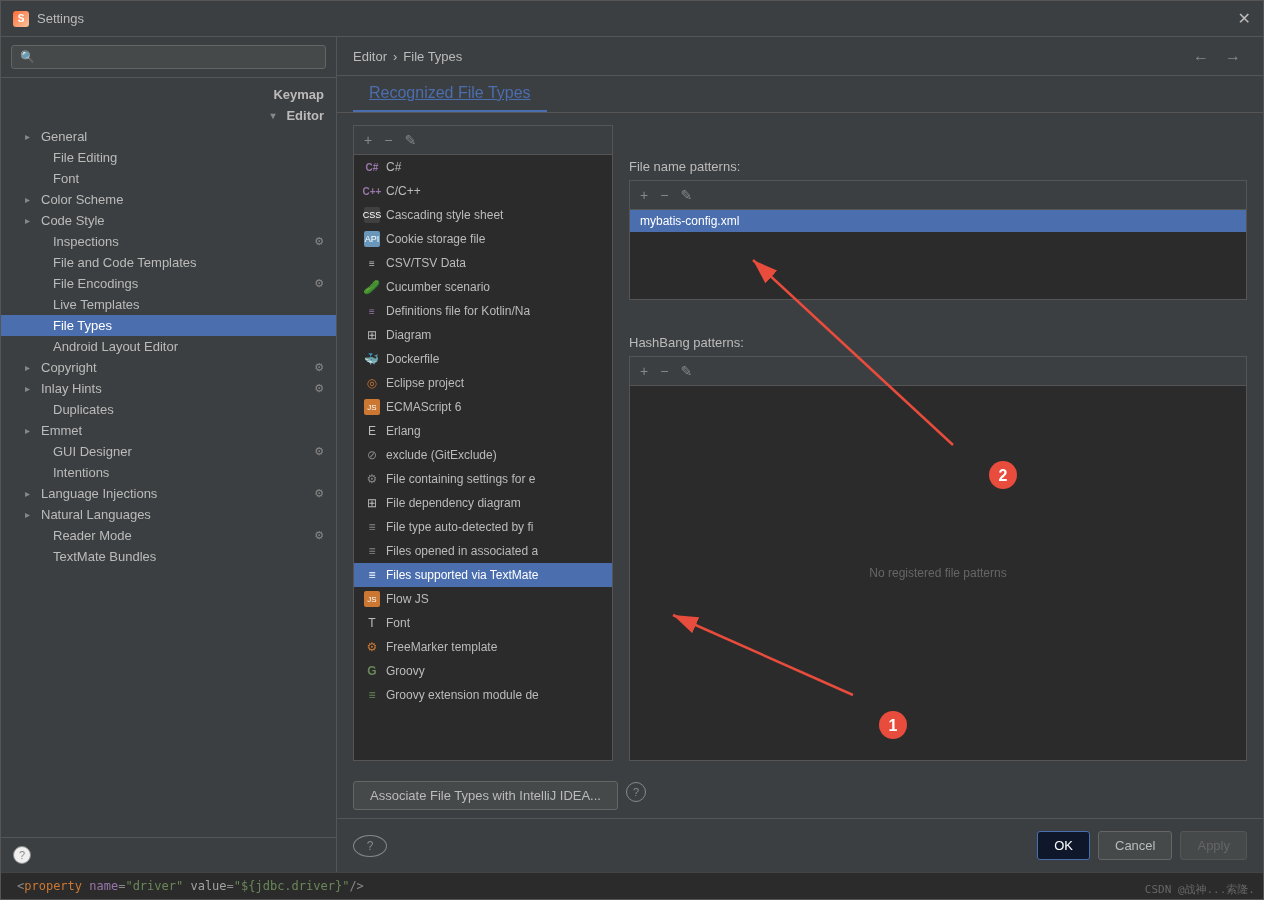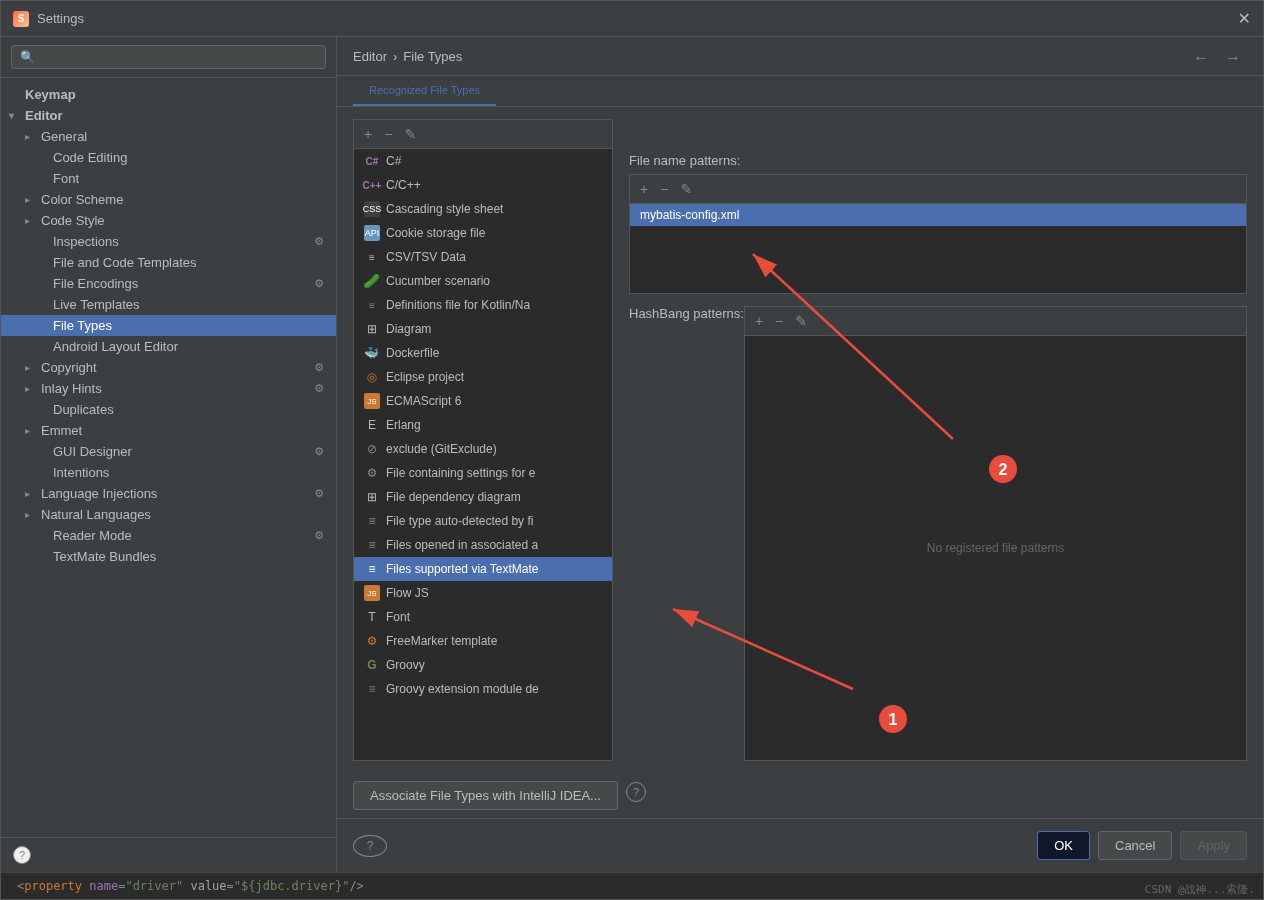--- a/index.html
+++ b/index.html
@@ -15,37 +15,37 @@
 
     .content-area { display: flex; flex: 1; overflow: hidden; }
 
     
     .sidebar { width: 336px; background: #3c3f41; border-right: 1px solid #555; display: flex; flex-direction: column; overflow: hidden; }
     .search-box { padding: 8px 10px; border-bottom: 1px solid #555; }
     .search-input { width: 100%; background: #45494a; border: 1px solid #646464; border-radius: 3px; padding: 4px 8px; color: #bbbbbb; font-size: 12px; outline: none; }
     .sidebar-tree { flex: 1; overflow-y: auto; padding: 6px 0; }
     .tree-item { padding: 3px 12px; cursor: pointer; display: flex; align-items: center; gap: 6px; white-space: nowrap; }
     .tree-item.selected { background: #4b6eaf; color: #ffffff; }
-    .tree-item.level-0 { padding-left: 8px; font-weight: bold; color: #bbbbbb; }
+    .tree-item.level-0 { padding-left: 8px; font-weight: bold; color: #bbbbbb; justify-content: flex-end; }
     .tree-item.level-1 { padding-left: 24px; }
     .tree-item.level-1-indent { padding-left: 36px; }
     .expand-icon { font-size: 10px; color: #888; width: 10px; }
     .settings-icon { font-size: 11px; color: #888; margin-left: auto; }
     .bottom-bar { padding: 8px 12px; border-top: 1px solid #555; display: flex; align-items: center; }
     .help-btn { width: 18px; height: 18px; border-radius: 50%; border: 1px solid #888; display: flex; align-items: center; justify-content: center; font-size: 11px; color: #888; cursor: pointer; }
 
     
     .main-panel { flex: 1; display: flex; flex-direction: column; background: #3c3f41; overflow: hidden; }
     .breadcrumb-bar { padding: 8px 16px; display: flex; align-items: center; justify-content: space-between; border-bottom: 1px solid #555; }
     .breadcrumb { display: flex; align-items: center; gap: 6px; color: #bbbbbb; font-size: 13px; }
     .nav-buttons { display: flex; gap: 4px; }
     .nav-btn { background: none; border: none; color: #888; cursor: pointer; font-size: 16px; padding: 2px 6px; }
 
     .tabs-bar { display: flex; border-bottom: 1px solid #555; padding: 0 16px; }
-    .tab { padding: 8px 16px; cursor: pointer; color: #888; border-bottom: 2px solid transparent; font-size: 11px; }
+    .tab { padding: 8px 16px; cursor: pointer; color: #888; border-bottom: 2px solid transparent; font-size: 16px; text-decoration: underline; }
     .tab.active { color: #4b6eaf; border-bottom: 2px solid #4b6eaf; }
 
     .main-content { flex: 1; display: flex; gap: 0; overflow: hidden; padding: 12px 16px; }
 
     
     .file-list-panel { width: 260px; display: flex; flex-direction: column; border: 1px solid #555; background: #2b2b2b; }
     .file-list-toolbar { display: flex; gap: 4px; padding: 4px 6px; border-bottom: 1px solid #555; background: #3c3f41; }
     .toolbar-btn { background: none; border: none; color: #888; cursor: pointer; font-size: 14px; padding: 2px 4px; border-radius: 2px; }
     .file-list { flex: 1; overflow-y: auto; }
     .file-item { padding: 4px 10px; cursor: pointer; display: flex; align-items: center; gap: 6px; font-size: 12px; color: #bbbbbb; }
@@ -117,21 +117,21 @@
           <span class="expand-icon">▾</span>
           <span>Editor</span>
         </div>
 
         <div class="tree-item level-1">
           <span class="expand-icon">▸</span>
           <span>General</span>
         </div>
         <div class="tree-item level-1-indent">
           <span class="expand-icon"> </span>
-          <span>Code Editing</span>
+          <span>File Editing</span>
         </div>
         <div class="tree-item level-1-indent">
           <span class="expand-icon"> </span>
           <span>Font</span>
         </div>
         <div class="tree-item level-1">
           <span class="expand-icon">▸</span>
           <span>Color Scheme</span>
         </div>
         <div class="tree-item level-1">
@@ -363,21 +363,21 @@
                   <button class="toolbar-btn">+</button>
                   <button class="toolbar-btn">−</button>
                   <button class="toolbar-btn">✎</button>
                 </div>
                 <div class="pattern-list">
                   <div class="pattern-item selected">mybatis-config.xml</div>
                 </div>
               </div>
             </div>
 
-            <div style="display:flex;flex-direction:row;flex:1;">
+            <div style="display:flex;flex-direction:column;flex:1;margin-top:23px;">
               <div style="padding: 0 0 6px 0;">HashBang patterns:</div>
               <div class="hashbang-section">
                 <div class="pattern-toolbar">
                   <button class="toolbar-btn">+</button>
                   <button class="toolbar-btn">−</button>
                   <button class="toolbar-btn">✎</button>
                 </div>
                 <div class="pattern-list" style="flex:1;display:flex;align-items:center;justify-content:center;">
                   <div class="pattern-empty">No registered file patterns</div>
                 </div>

